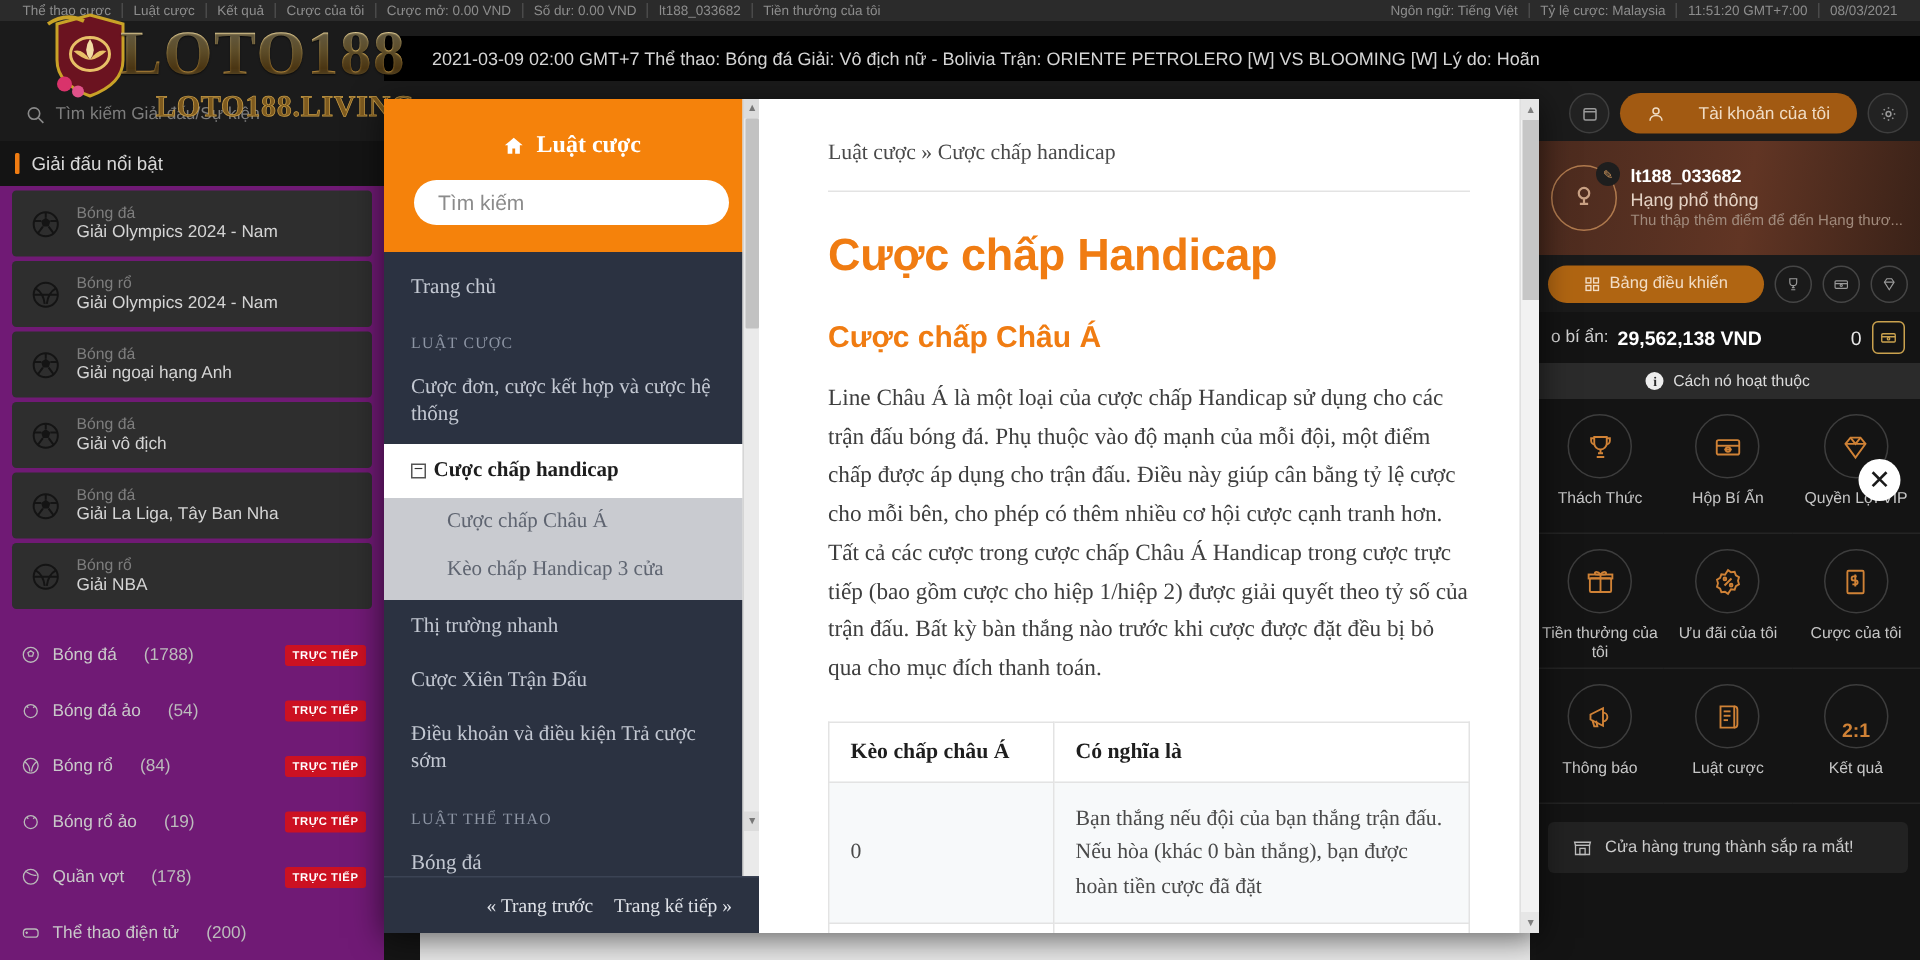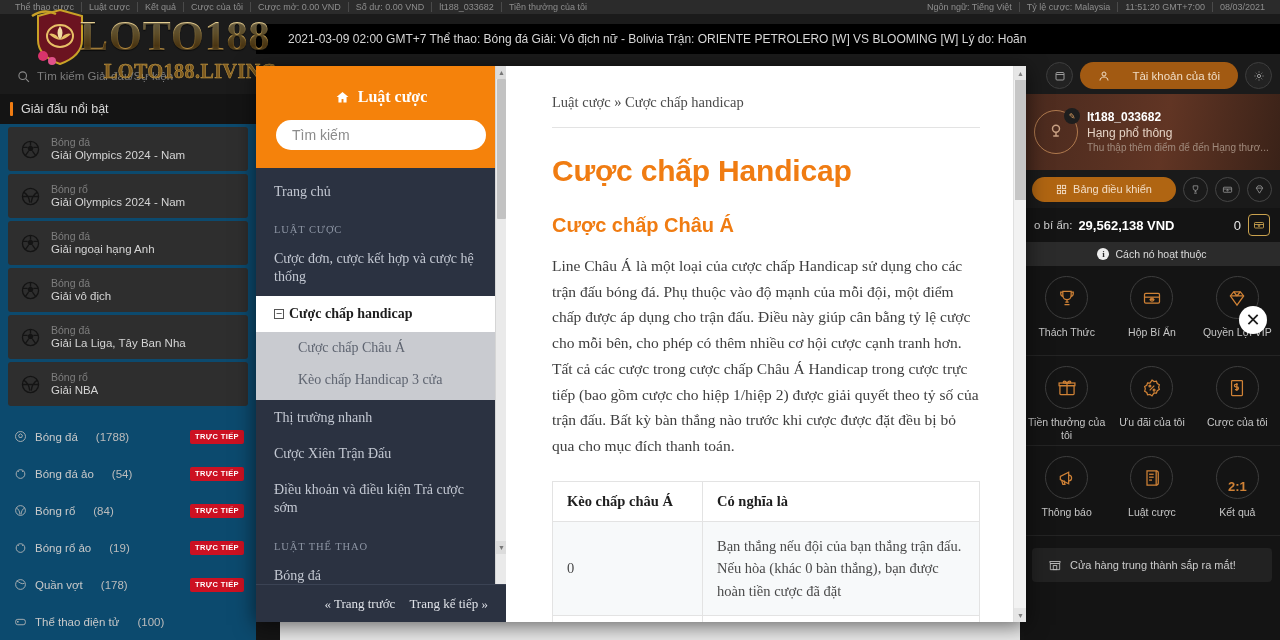--- a/index.html
+++ b/index.html
@@ -103,21 +103,21 @@
   }
   .hdr-account-btn {
     height: 27px; padding: 0 18px; border-radius: 14px;
     background: #a25a12; color: #f0dcc4; font-size: 11.5px;
     display: flex; align-items: center; gap: 22px;
   }
 
   
   .left-sidebar {
     position: absolute; top: 94px; left: 0; width: 256px; bottom: 0;
-    background: #0c4a6e; overflow: hidden;
+    background: #701a75; overflow: hidden;
   }
   .ls-title {
     height: 30px; display: flex; align-items: center; gap: 8px;
     padding-left: 10px; font-size: 12.5px; color: #d8d8d8;
     background: #141414;
   }
   .ls-title::before {
     content: ""; width: 3px; height: 14px; background: #f07c12; border-radius: 1px;
   }
   .tournament-list { padding: 3px 8px 0 8px; }
@@ -584,21 +584,21 @@
         <span class="live-badge">TRỰC TIẾP</span>
       </div>
       <div class="sports-row">
         <span class="sports-ico">
           <svg width="13" height="13" viewBox="0 0 24 24" fill="none" stroke="currentColor" stroke-width="1.6">
               <rect x="3" y="8" width="18" height="10" rx="4"></rect>
               <path d="M7 11v3M5.5 12.5h3"></path>
             </svg>
         </span>
         <span class="sports-label">Thể thao điện tử</span>
-        <span class="sports-count">(100)</span>
+        <span class="sports-count">(200)</span>
       </div>
     </div>
   </div>
 
   <div class="right-panel">
     <div class="rp-profile">
       <div class="rp-avatar">
         <svg width="22" height="22" viewBox="0 0 24 24" fill="none" stroke="currentColor" stroke-width="1.6">
           <circle cx="12" cy="8.5" r="3.8"></circle>
             <path d="M12 12.3v4M9 16.3h6"></path>

